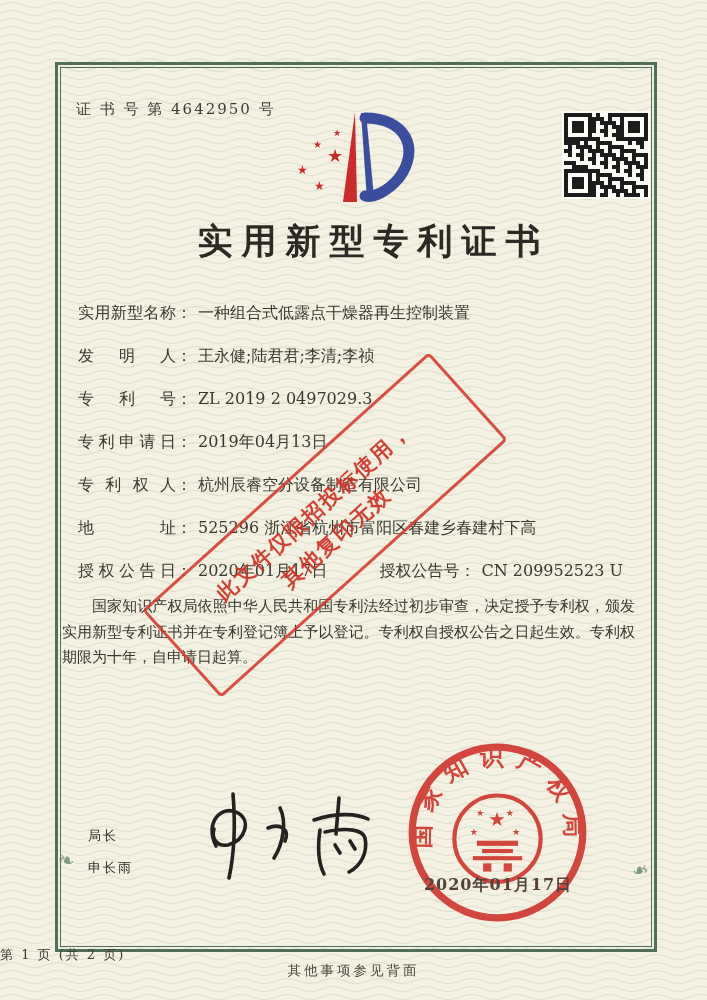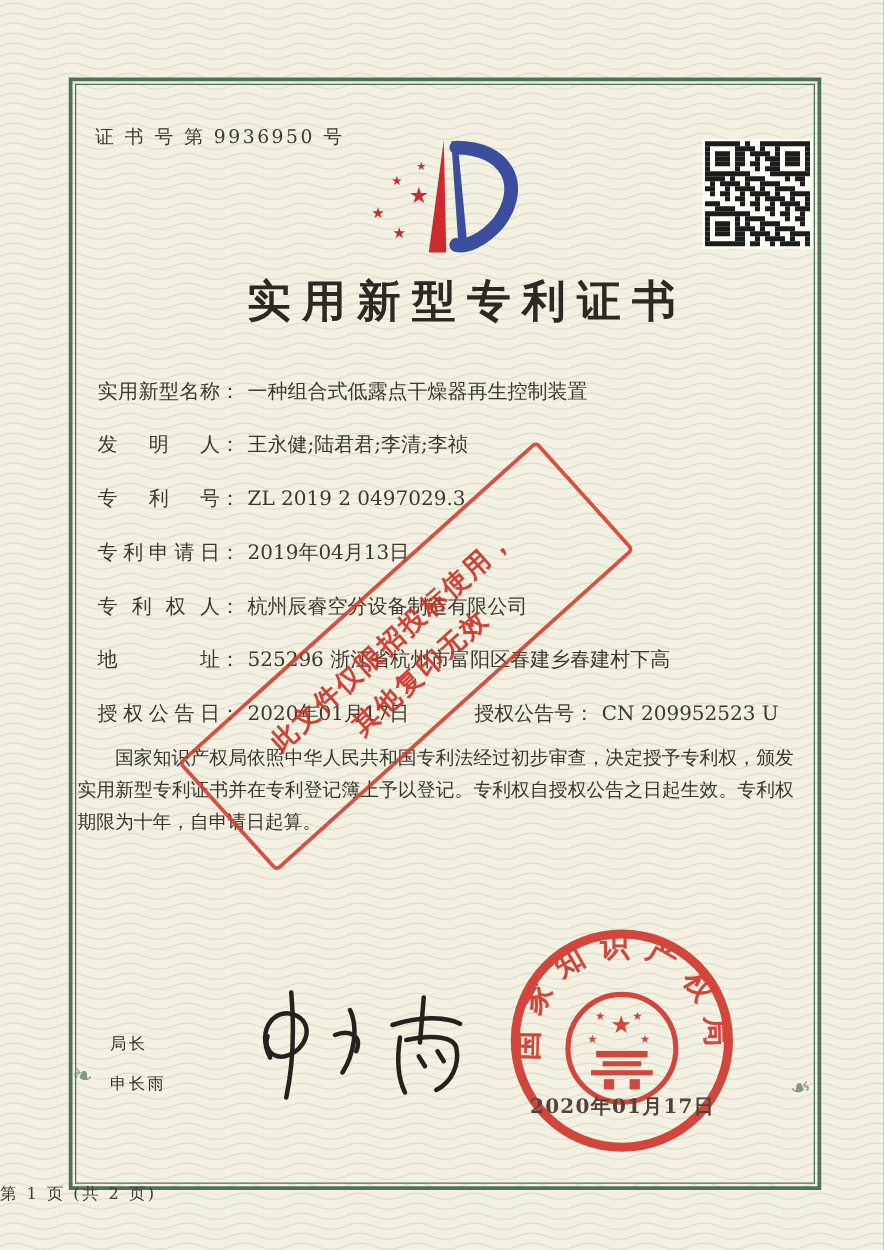--- a/index.html
+++ b/index.html
@@ -53,21 +53,21 @@
         <path d="M0 5 Q 11.5 0 23 5 T 46 5" fill="none" stroke="#c3d0b8" stroke-width="1" opacity="0.55"></path>
       </pattern>
     </defs>
     <rect x="0" y="0" width="707" height="1000" fill="url(#wv)"></rect>
   </svg>
 
   <div class="frame">
     <div class="frame-inner"></div>
   </div>
 
-  <div class="cert-no">证 书 号 第 9936950 号</div>
+  <div class="cert-no">证 书 号 第 4642950 号</div>
 
   <div class="logo">
     <svg width="152" height="100" viewBox="0 0 152 100" xmlns="http://www.w3.org/2000/svg">
       <polygon points="74,6 62,96 76,96" fill="#cc2b2b"></polygon>
       <polygon points="80,7 86,94 93,91 85,7" fill="#3b4e9e"></polygon>
       <path d="M84,12 C124,12 140,42 118,72 C106,86 92,92 84,90" fill="none" stroke="#3b4e9e" stroke-width="11" stroke-linecap="round"></path>
       <text x="46" y="56" font-size="18" fill="#cc2b2b">★</text>
       <text x="32" y="42" font-size="10" fill="#cc2b2b">★</text>
       <text x="52" y="30" font-size="9" fill="#cc2b2b">★</text>
       <text x="16" y="68" font-size="12" fill="#cc2b2b">★</text>
@@ -599,14 +599,15 @@
         <rect x="96" y="120" width="8" height="8"></rect>
       </g>
     </svg>
   </div>
   <div class="seal-date">2020年01月17日</div>
 
   <div class="flourish fl-bl">❧</div>
   <div class="flourish fl-br">❧</div>
 
   <div class="page-footer">第 1 页 (共 2 页)</div>
+  <div class="back-note">其他事项参见背面</div>
 
 </div>
 
 </body></html>

